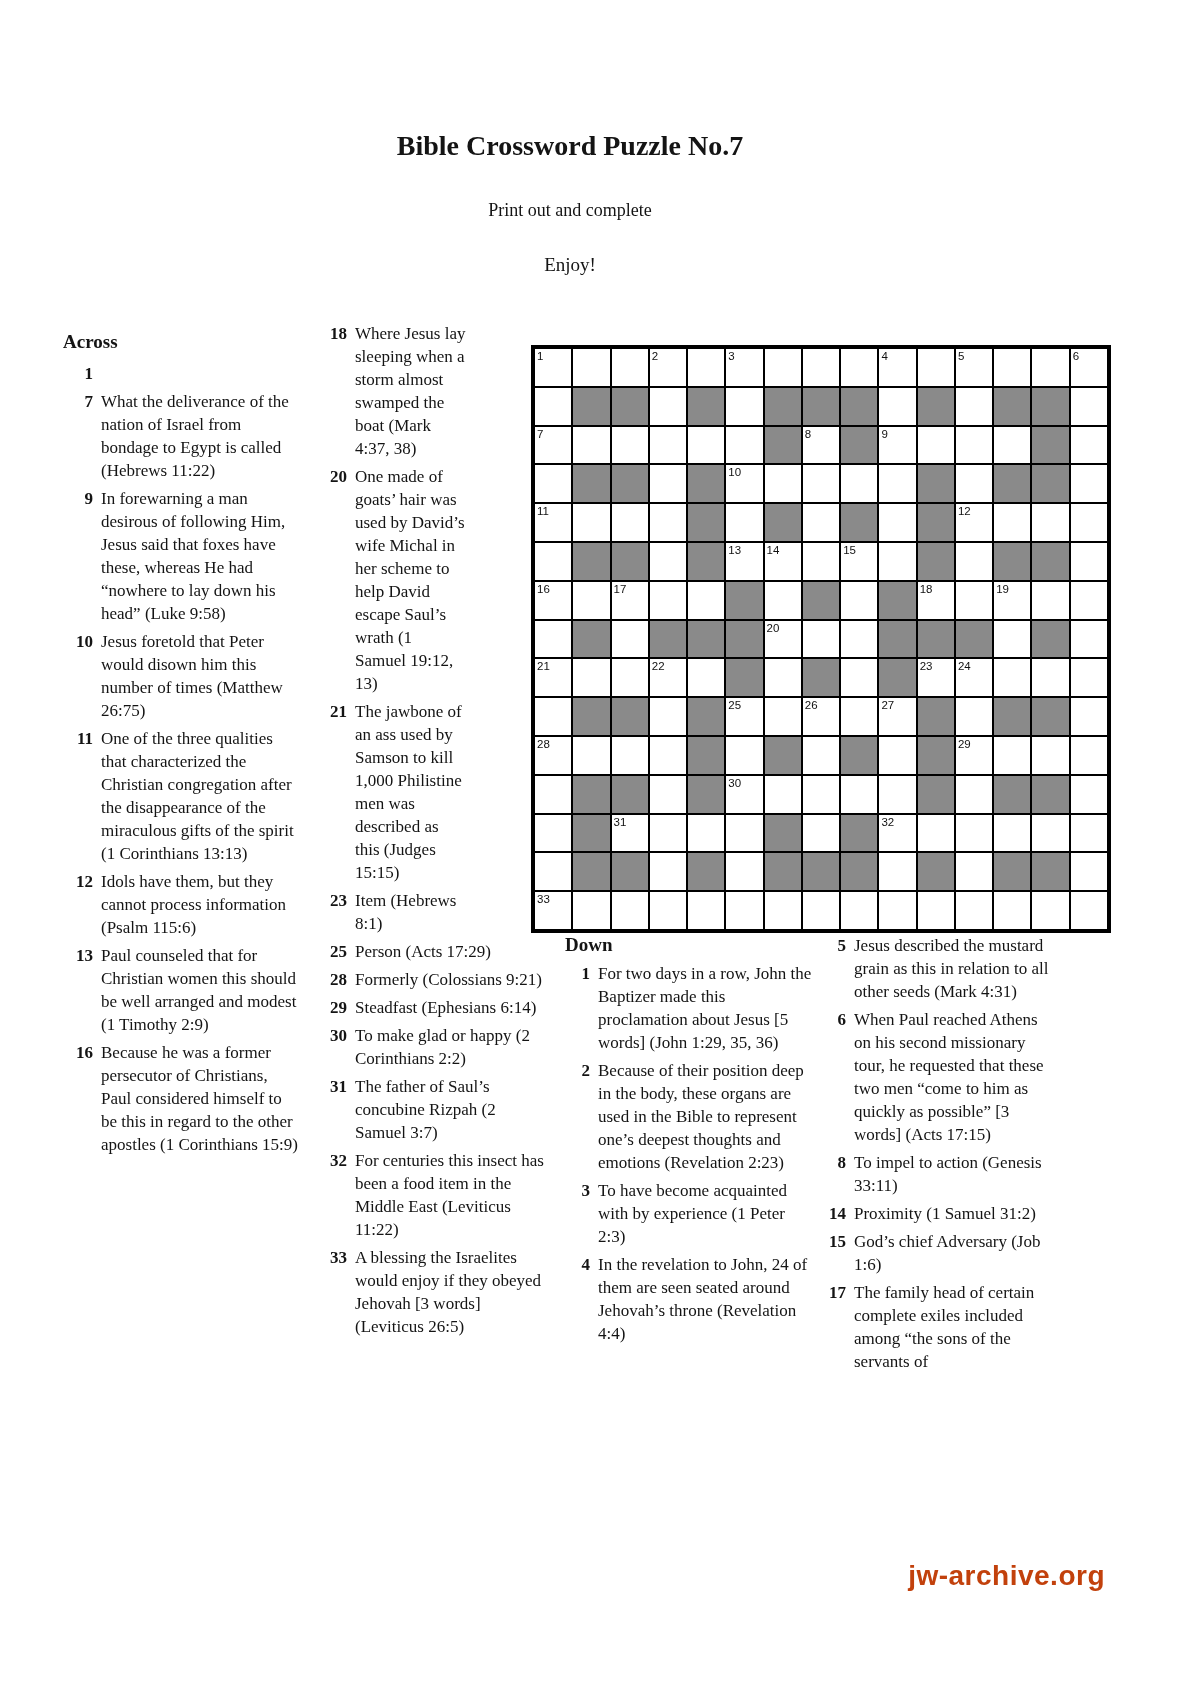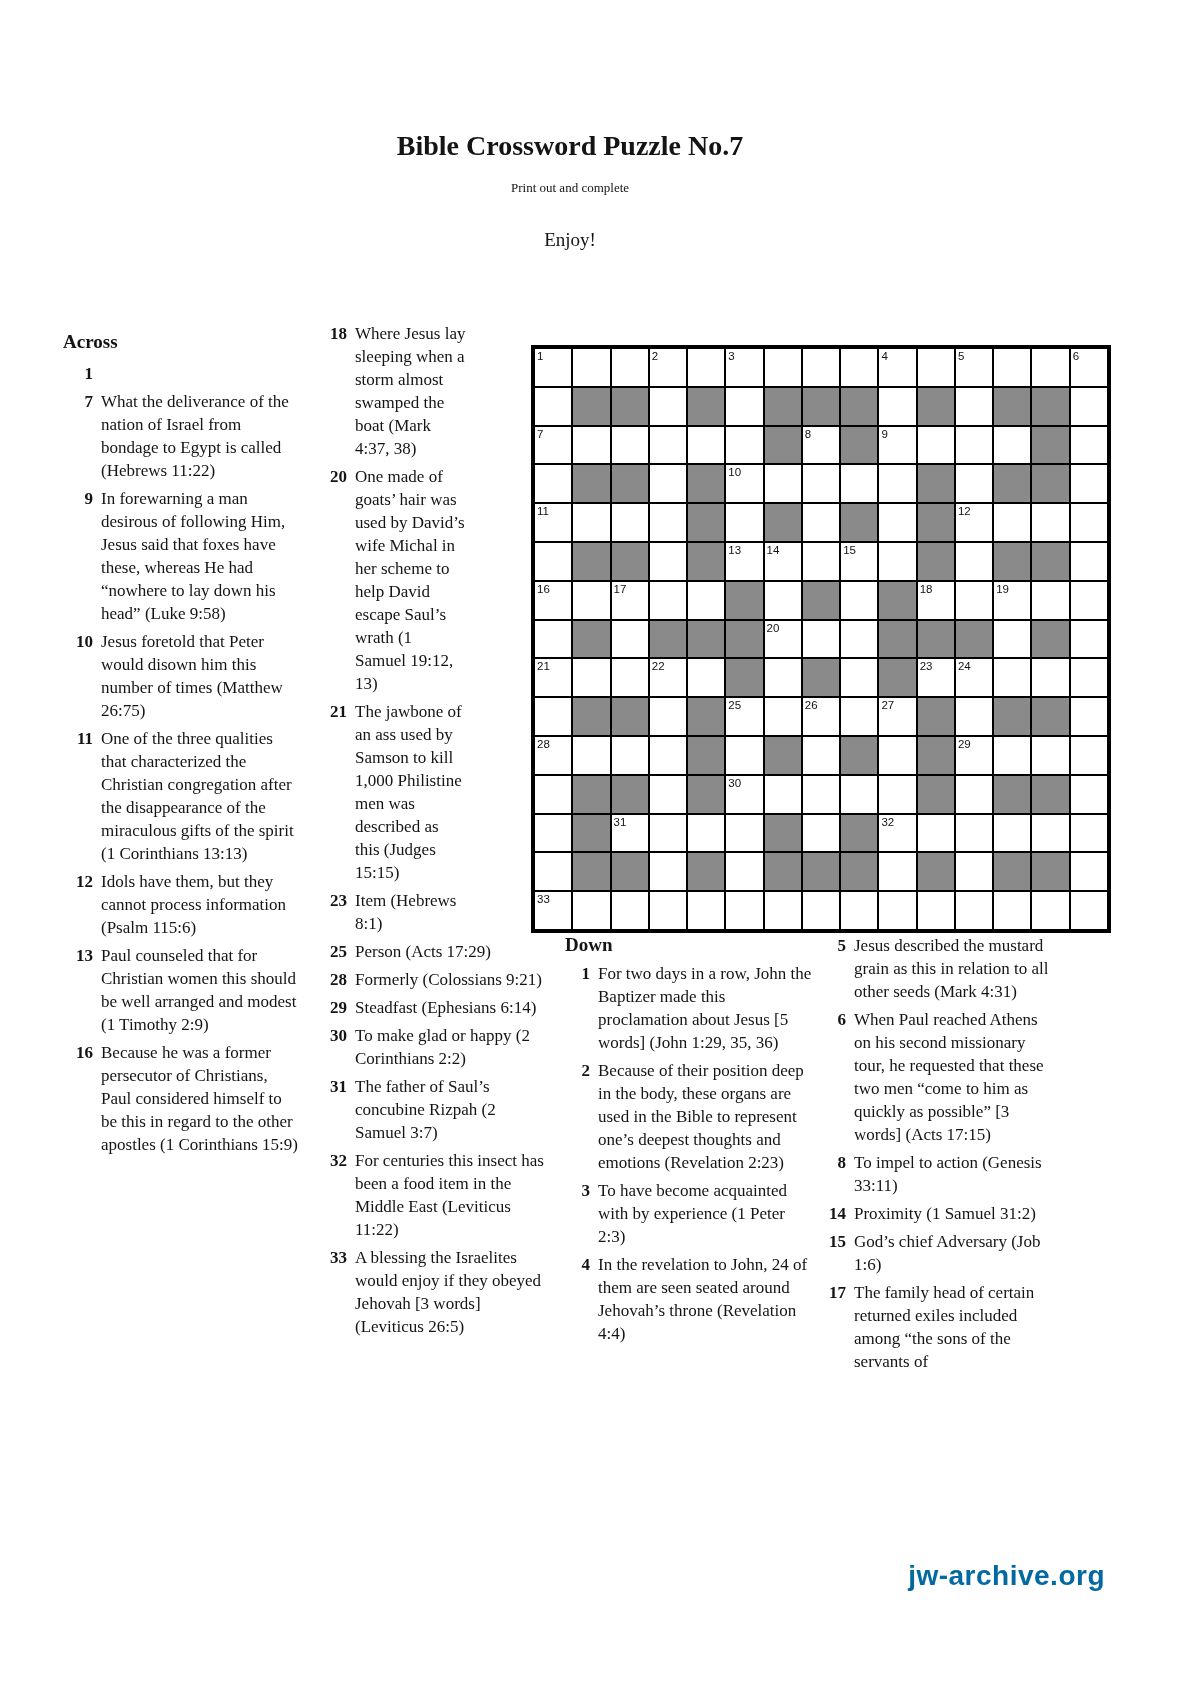--- a/index.html
+++ b/index.html
@@ -1,20 +1,20 @@
 <!DOCTYPE html>
 <html><head>
 <meta charset="utf-8">
 <style>
   html,body{margin:0;padding:0;background:#fff;}
   .page{position:relative;width:1190px;height:1682px;background:#ffffff;overflow:hidden;
         font-family:"Liberation Serif","DejaVu Serif",serif;color:#141414;}
   .header{position:absolute;left:0;top:130px;width:1140px;text-align:center;}
   .title{font-size:28px;font-weight:bold;margin:0;}
-  .subtitle{font-size:13px;margin-top:18px;}
+  .subtitle{font-size:18px;margin-top:38px;}
   .tagline{font-size:19px;margin-top:33px;}
 
   .cluecol{position:absolute;font-size:17px;line-height:23px;}
   .col-a1{left:63px;top:322px;width:239px;}
   .col-a2{left:317px;top:322px;width:233px;}
   .col-d1{left:565px;top:962px;width:249px;}
   .col-d2{left:806px;top:934px;width:250px;}
   .colheading{font-size:19px;font-weight:bold;margin:8px 0 9px 0;}
   .dheading{position:absolute;left:565px;top:934px;font-size:19px;font-weight:bold;}
   .clue{display:flex;margin-bottom:5px;}
@@ -465,20 +465,20 @@
         <div class="clue">
           <span class="cnum">14</span>
           <span class="ctext">Proximity (1 Samuel 31:2)</span>
         </div>
         <div class="clue">
           <span class="cnum">15</span>
           <span class="ctext">God’s chief Adversary (Job 1:6)</span>
         </div>
         <div class="clue">
           <span class="cnum">17</span>
-          <span class="ctext">The family head of certain returned exiles included among “the sons of the servants of</span>
+          <span class="ctext">The family head of certain complete exiles included among “the sons of the servants of</span>
         </div>
       </div>
   </div>
 
-  <div class="footer" id="site-footer" style="color: #0369a1;">jw-archive.org</div>
+  <div class="footer" id="site-footer" style="color: #c2410c;">jw-archive.org</div>
 
 </div>
 
 </body></html>

